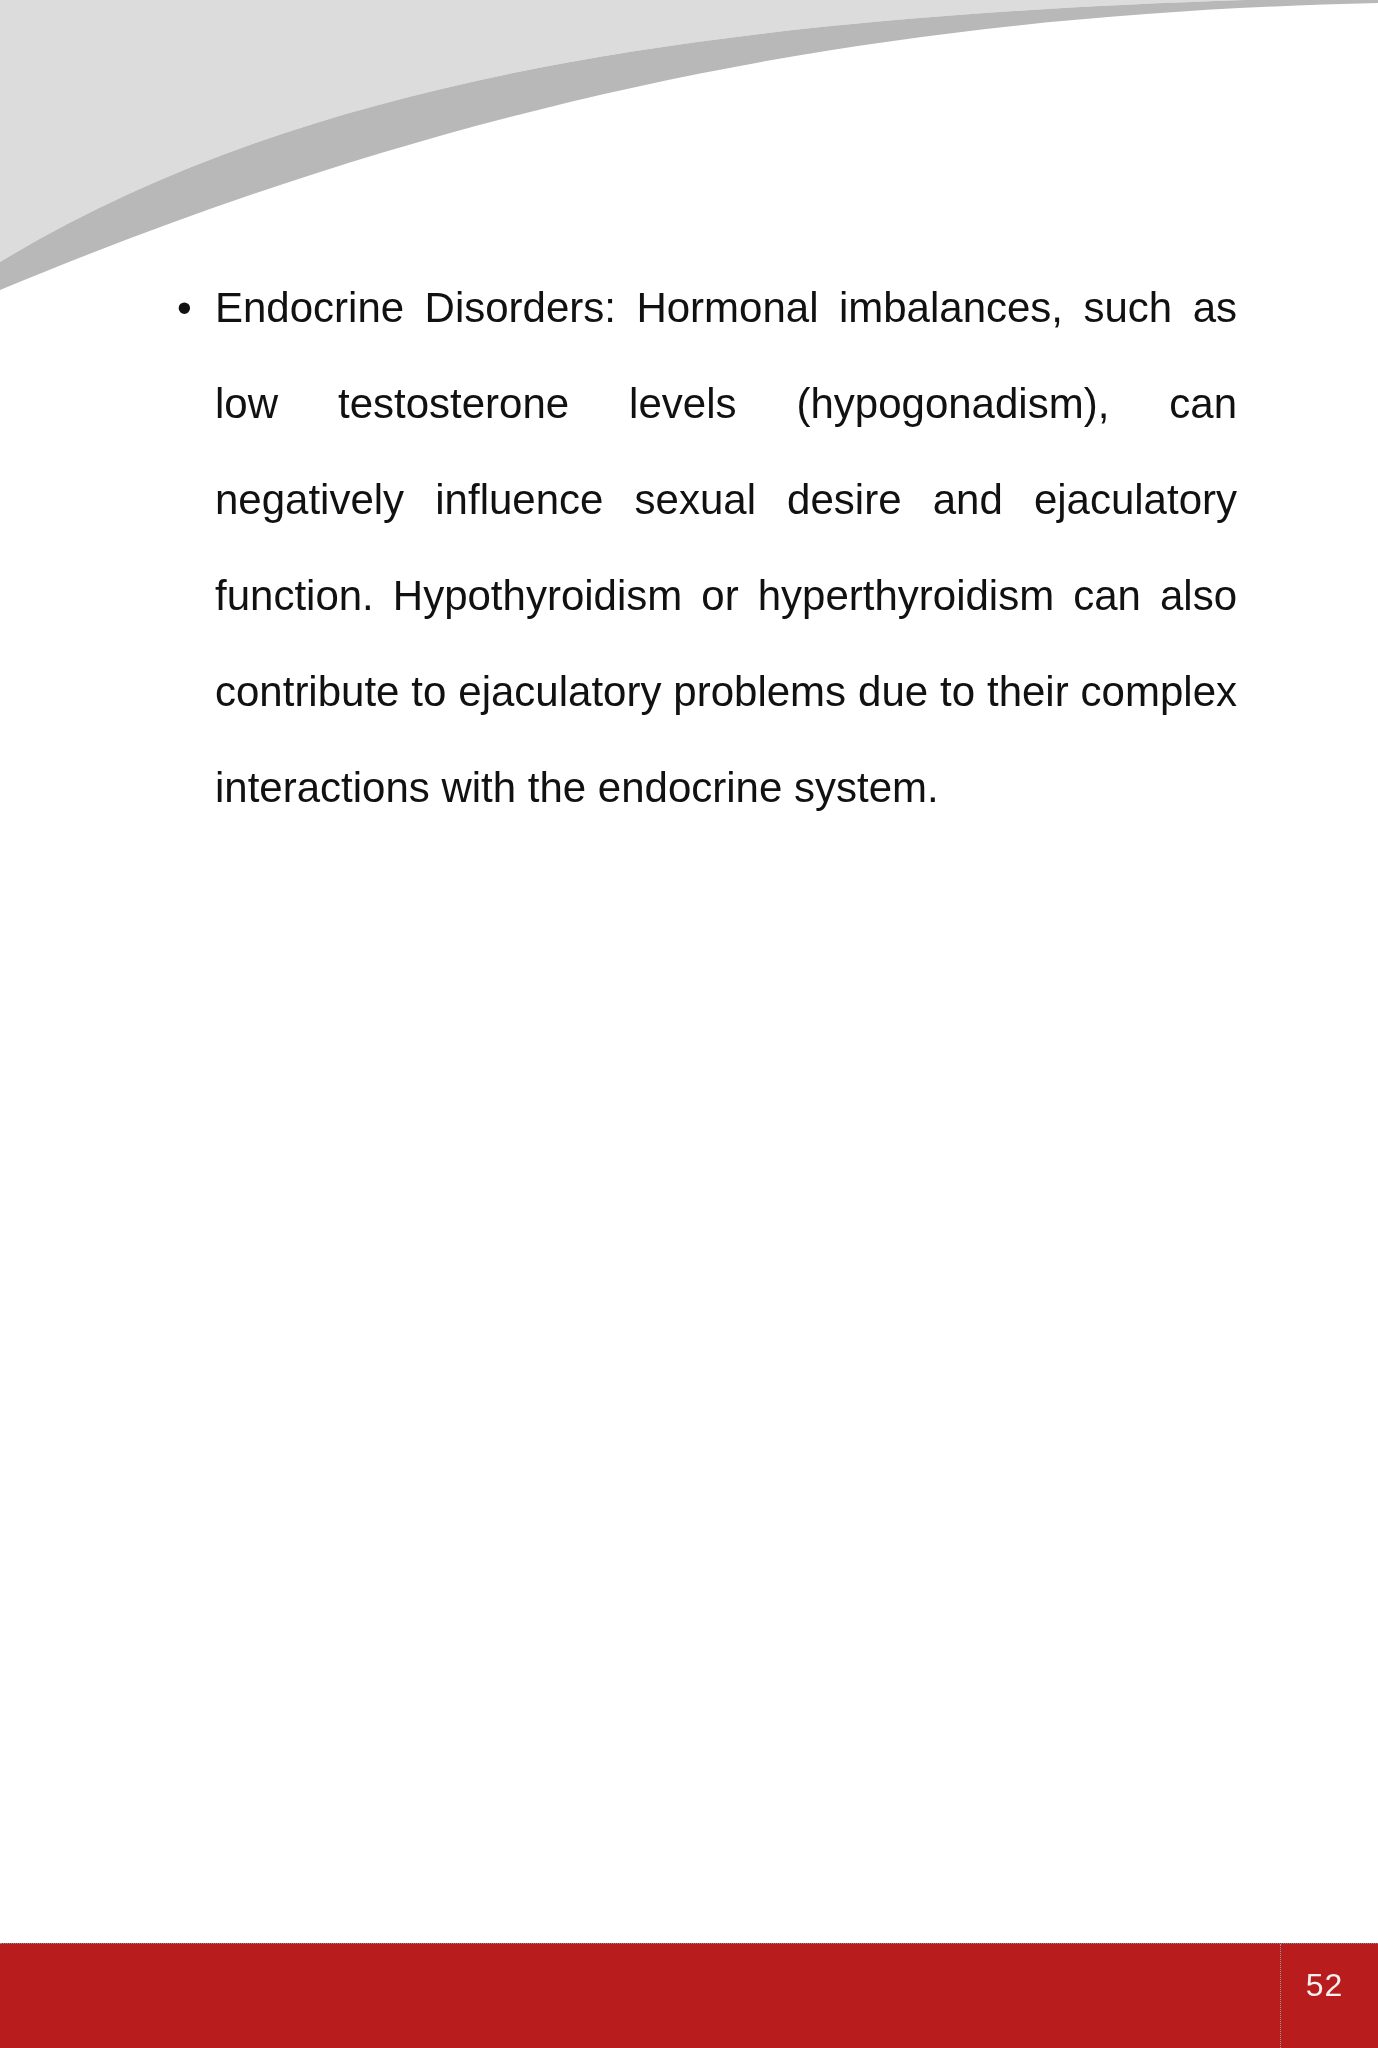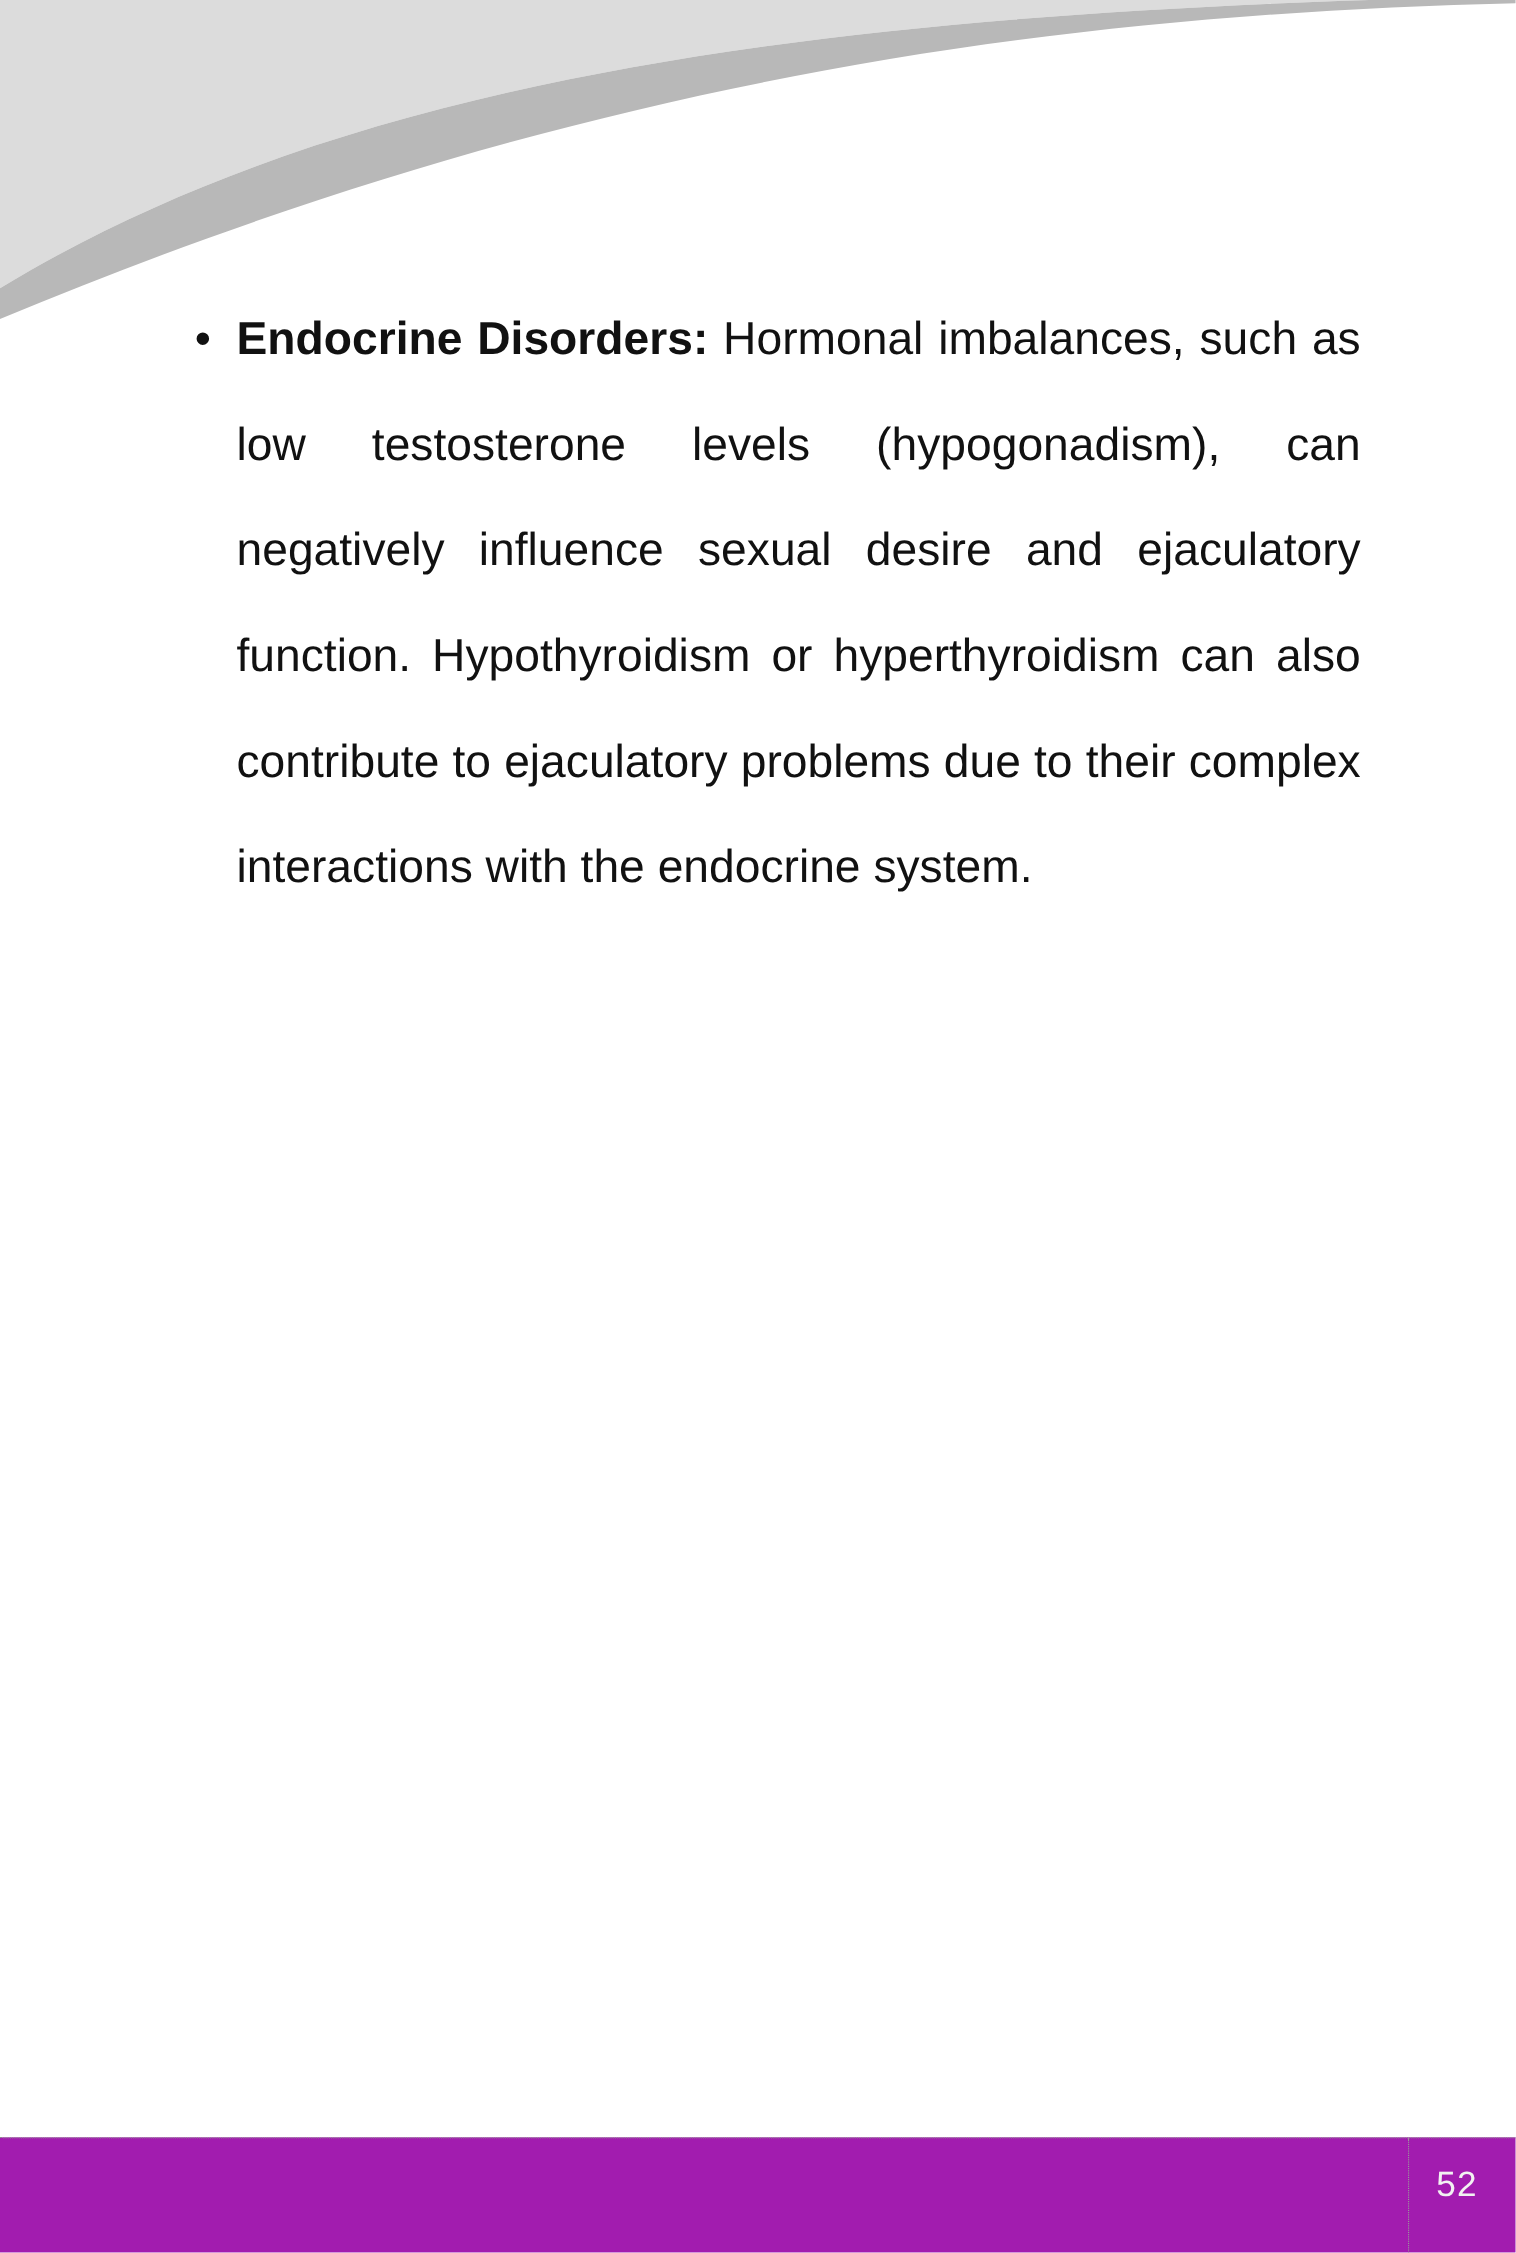--- a/index.html
+++ b/index.html
@@ -39,31 +39,31 @@
   }
   .bullet-item .marker {
     position: absolute;
     left: -38px;
     top: 0;
     line-height: 96px;
     font-size: 42px;
     color: #111111;
   }
   .bullet-item .lead {
-    font-weight: bold;
+    font-weight: normal;
   }
 
   
   .footer {
     position: absolute;
     left: 0;
     bottom: 0;
     width: 1378px;
     height: 105px;
-    background: #a21caf;
+    background: #b91c1c;
     border-top: 1px dotted #8c8c8c;
   }
   .footer .divider {
     position: absolute;
     top: 0;
     bottom: 0;
     right: 97px;
     width: 0;
     border-left: 1px dotted #9a9a9a;
   }

